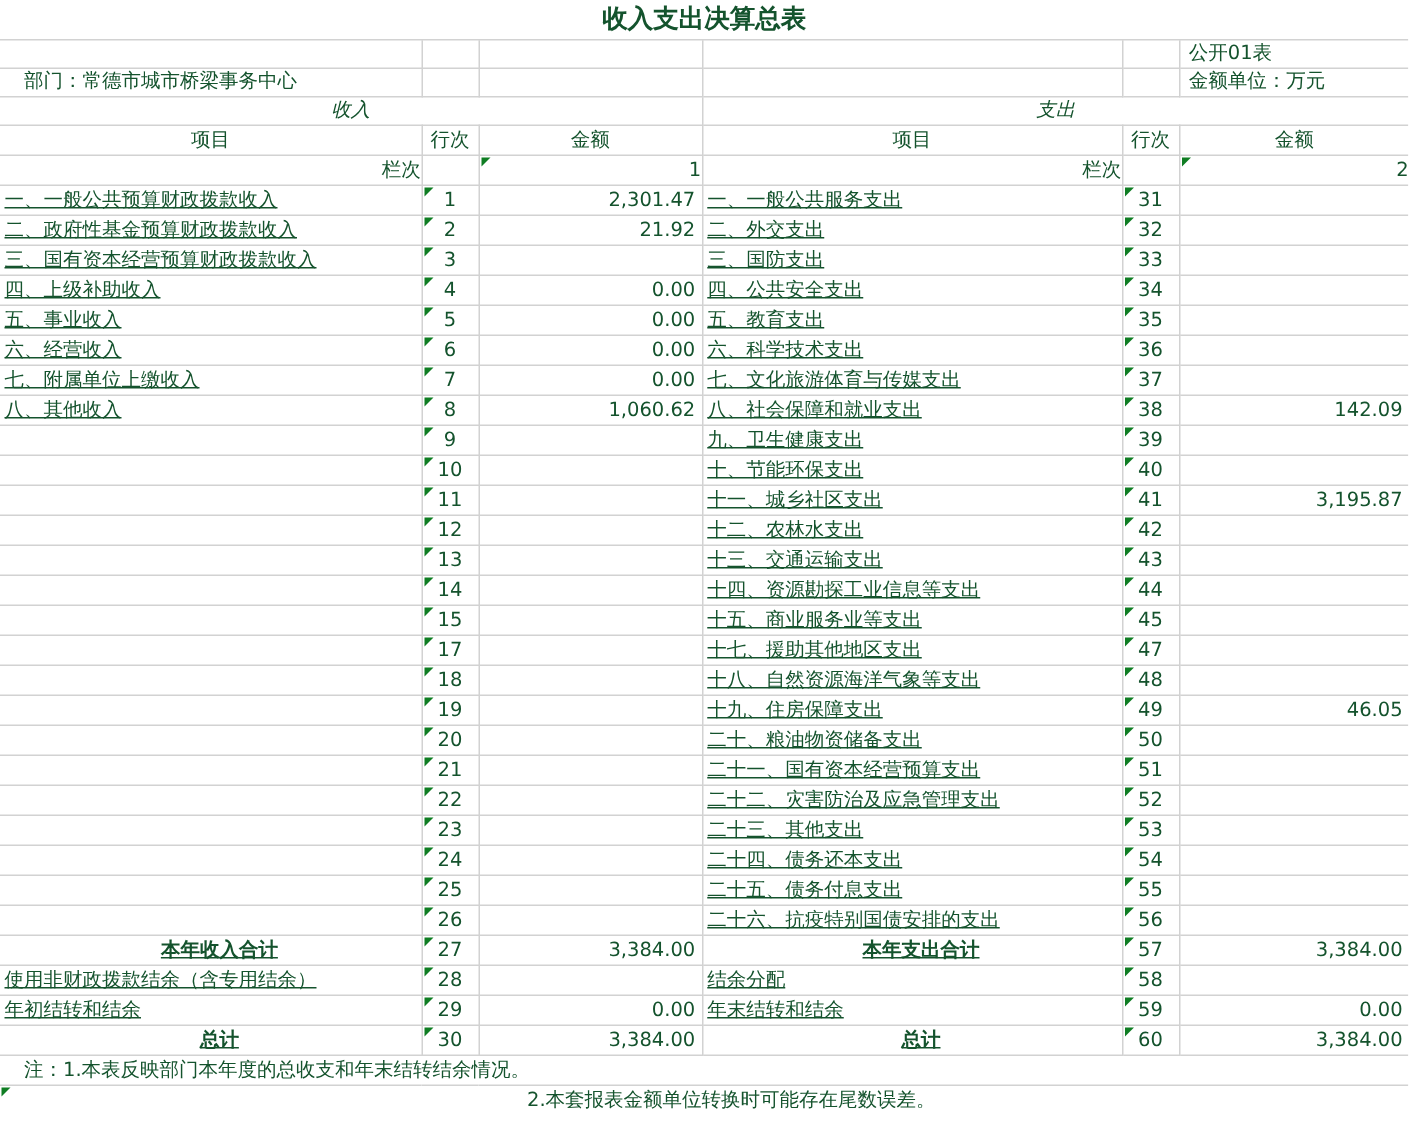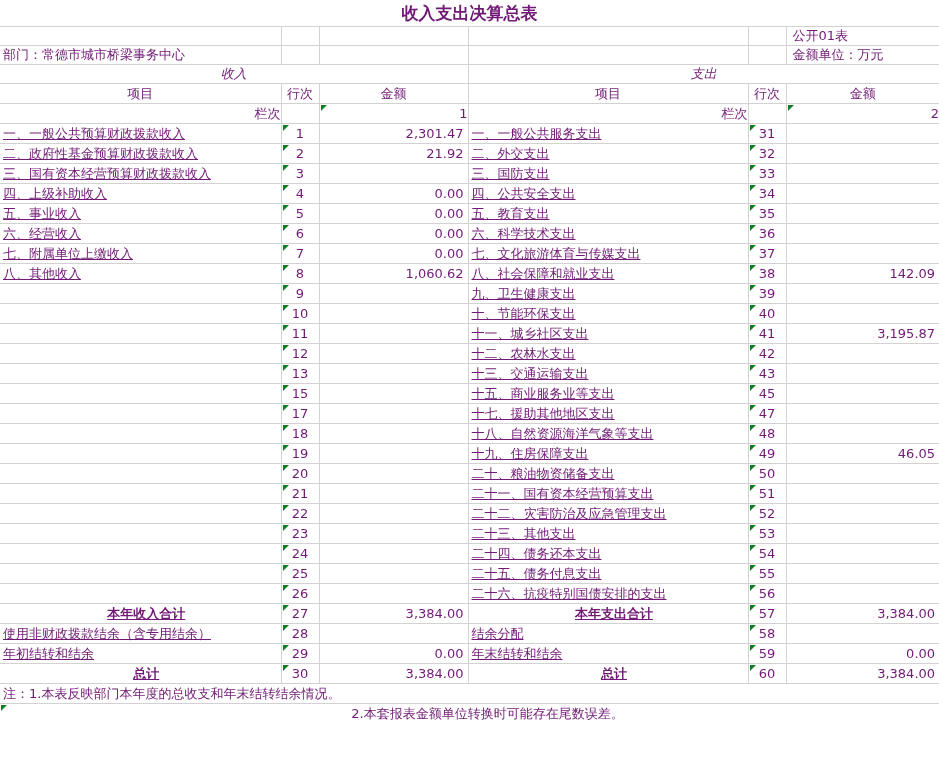--- a/index.html
+++ b/index.html
@@ -1,40 +1,40 @@
 <!DOCTYPE html>
 <html><head>
 <meta charset="utf-8">
 <style>
   html,body{margin:0;padding:0;background:#fff;}
   .sheet{
     width:939px;height:763px;background:#ffffff;overflow:hidden;
     font-family:"DejaVu Sans","Liberation Sans",sans-serif;
-    font-size:13px;color:#701a75;
+    font-size:13px;color:#14532d;
   }
   table{border-collapse:collapse;table-layout:fixed;width:939px;}
   td{
     padding:0;margin:0;vertical-align:middle;position:relative;
     border-right:1px solid #d2d2d2;border-bottom:1px solid #d2d2d2;
     overflow:hidden;white-space:nowrap;line-height:19px;height:19px;
   }
   td:last-child{border-right:none;}
   tr.r-title td{height:26px;border-right:none;text-align:center;font-weight:bold;font-size:17px;line-height:26px;}
   tr.r-meta td{height:18px;line-height:18px;}
   tr.r-sec td{height:18px;line-height:18px;text-align:center;font-style:italic;}
   tr.r-head td{height:19px;text-align:center;}
   tr.r-lanci td{height:19px;text-align:right;}
   tr.r-data td{height:19px;}
   tr.r-note1 td{height:19px;border-right:none;}
   tr.r-note2 td{height:19px;border-right:none;border-bottom:none;}
   .c-item{padding-left:3px;text-align:left;text-decoration:underline;}
   .c-item.total{padding-left:12px;text-align:center;font-weight:bold;}
   .c-no{text-align:center;}
   .c-amt{text-align:right;padding-right:4px;}
-  .c-left{padding-left:3px;text-align:left;}
+  .c-left{padding-left:16px;text-align:left;}
   .c-meta-right{padding-left:6px;text-align:left;}
   .center{text-align:center;}
   .tri{
     position:absolute;top:1px;left:1px;width:0;height:0;
     border-top:6px solid #0f7d23;border-right:6px solid transparent;
   }
   .note-ind{padding-left:36px;text-align:center;}
 </style>
 </head>
 <body>
@@ -283,20 +283,34 @@
     <td class="c-no">
       <span class="tri"></span>
       <span>43</span>
     </td>
     <td class="c-amt"></td>
   </tr>
         <tr class="r-data">
     <td class="c-item"></td>
     <td class="c-no">
       <span class="tri"></span>
+      <span>14</span>
+    </td>
+    <td class="c-amt"></td>
+    <td class="c-item">十四、资源勘探工业信息等支出</td>
+    <td class="c-no">
+      <span class="tri"></span>
+      <span>44</span>
+    </td>
+    <td class="c-amt"></td>
+  </tr>
+        <tr class="r-data">
+    <td class="c-item"></td>
+    <td class="c-no">
+      <span class="tri"></span>
       <span>15</span>
     </td>
     <td class="c-amt"></td>
     <td class="c-item">十五、商业服务业等支出</td>
     <td class="c-no">
       <span class="tri"></span>
       <span>45</span>
     </td>
     <td class="c-amt"></td>
   </tr>

